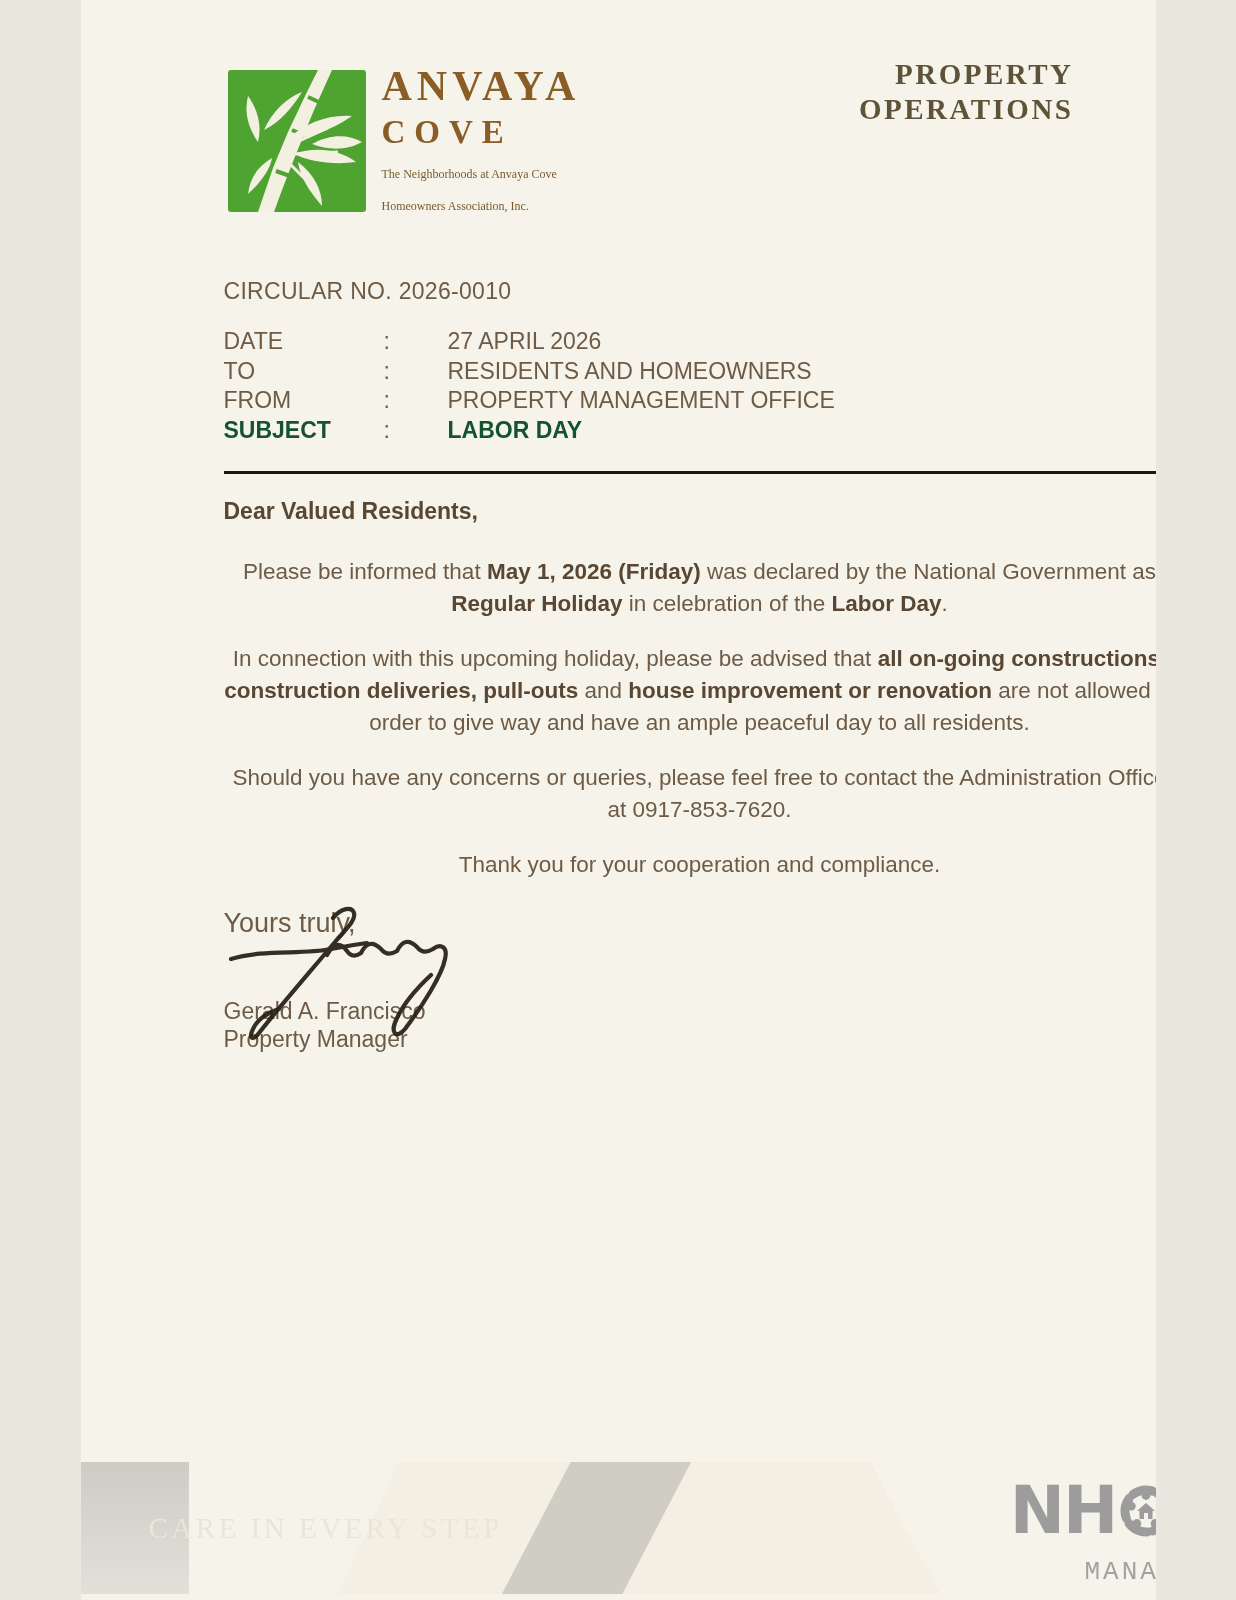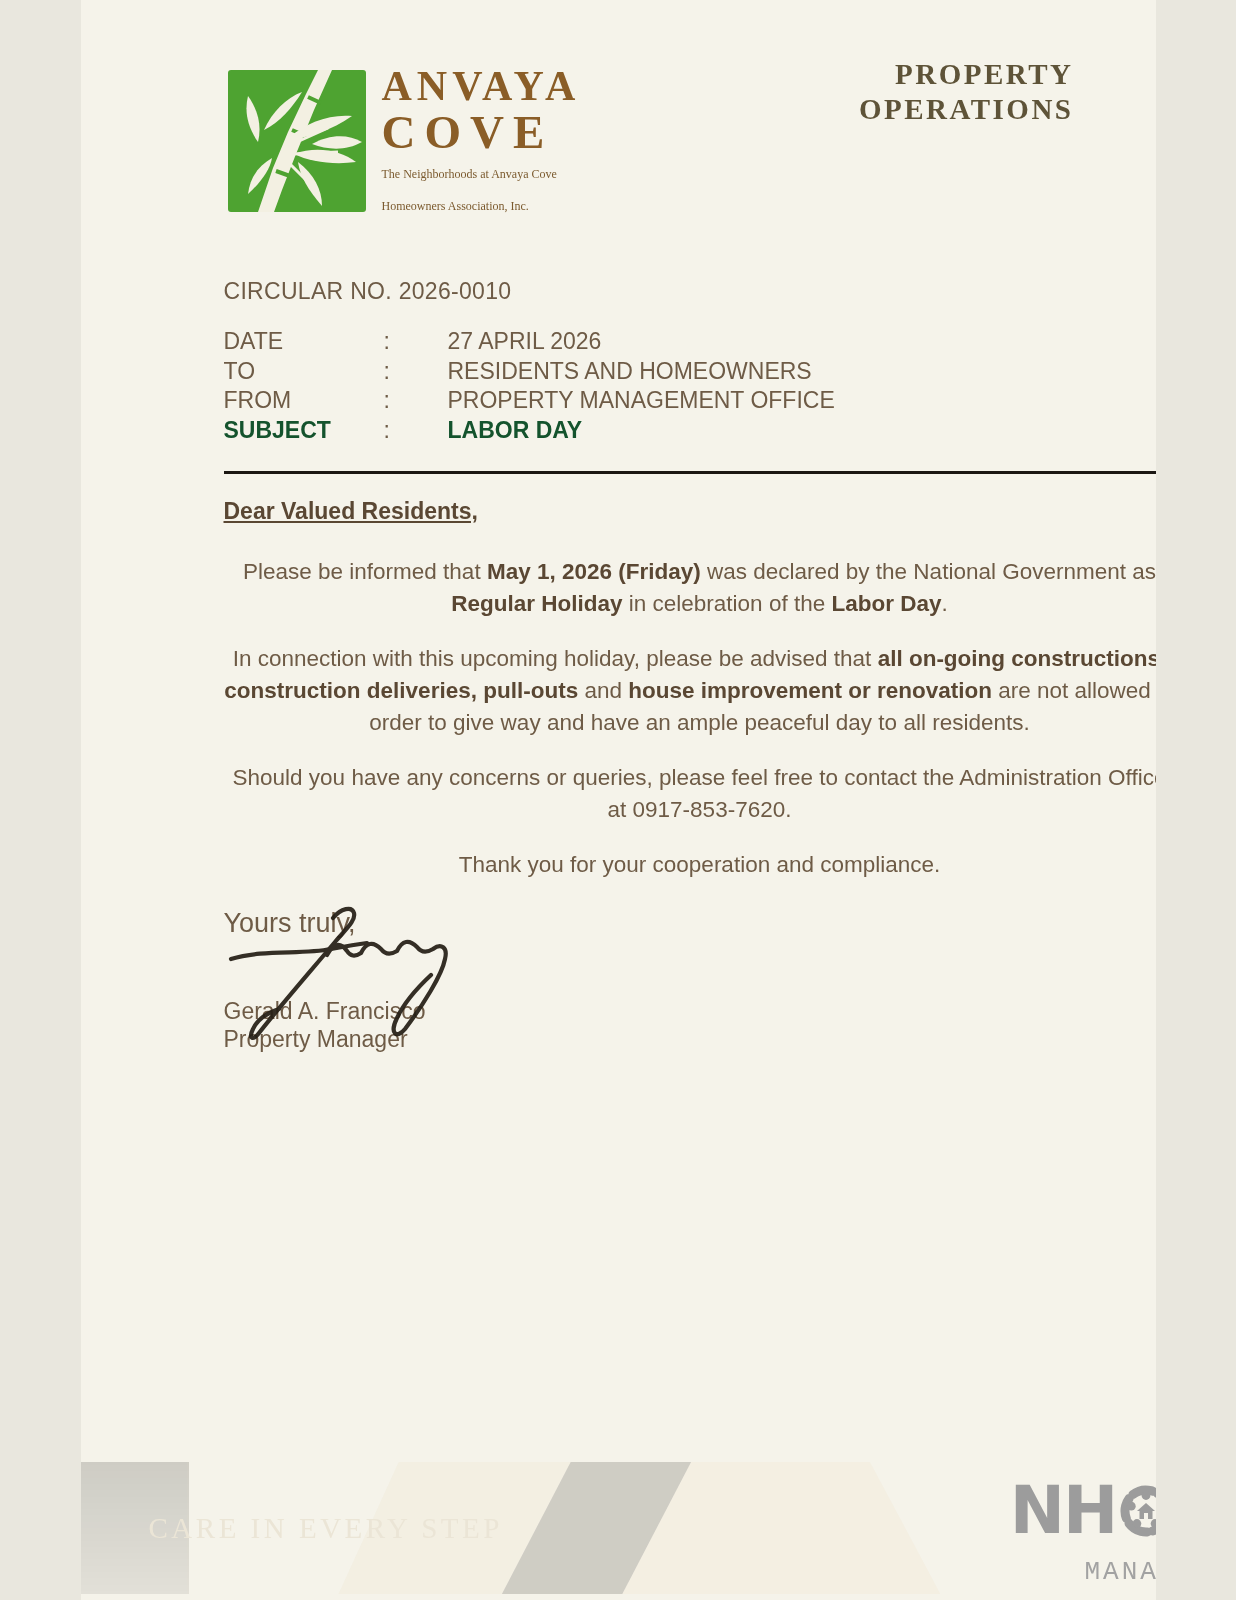--- a/index.html
+++ b/index.html
@@ -8,39 +8,39 @@
     background:#f5f3ea;overflow:hidden;
     font-family:"Liberation Sans",sans-serif;color:#6e5b46;
   }
   .abs{position:absolute;}
 
   
   .logo-square{left:147px;top:70px;width:138px;height:142px;}
   .wordmark{left:301px;top:64px;}
   .wm1{font-family:"Liberation Serif",serif;font-weight:bold;font-size:42px;
        letter-spacing:5px;color:#8a5d27;line-height:44px;}
-  .wm2{font-family:"Liberation Serif",serif;font-weight:bold;font-size:47px;
+  .wm2{font-family:"Liberation Serif",serif;font-weight:bold;font-size:33px;
        letter-spacing:9px;color:#8a5d27;line-height:48px;margin-top:0px;}
   .wm-tag{font-family:"Liberation Serif",serif;font-size:12px;color:#7b5a2e;
        line-height:19.5px;margin-top:9px;}
   .dept{right:82px;top:57px;text-align:right;font-family:"Liberation Serif",serif;
        font-weight:bold;font-size:29px;line-height:35px;letter-spacing:2.5px;color:#5e5338;}
 
   
   .circ-no{left:143px;top:278px;font-size:23px;letter-spacing:.3px;color:#6e5b46;}
   .meta{left:143px;top:327px;width:830px;font-size:23px;line-height:29.5px;}
   .m-row{display:flex;}
   .m-label{width:160px;}
   .m-colon{width:64px;}
   .m-value{flex:1;}
   .m-row.bold .m-label,.m-row.bold .m-value{font-weight:bold;color:#14532d;}
   .divider{left:143px;top:471px;width:950px;height:3px;background:#1b1712;}
 
   
-  .salutation{left:143px;top:498px;font-size:23px;font-weight:bold;color:#5a4733;text-decoration:underline;}
+  .salutation{left:143px;top:498px;font-size:23px;font-weight:bold;color:#5a4733;}
   .letter-body{left:143px;top:556px;width:952px;font-size:22.5px;line-height:32px;color:#6e5b46;text-align:center;}
   .letter-body p{margin:0 0 23px 0;}
   .letter-body .b{font-weight:bold;color:#5a4733;}
   .closing{left:143px;top:908px;font-size:27px;}
   .sig-svg{left:128px;top:893px;width:340px;height:170px;z-index:5;}
   .sig-name{left:143px;top:998px;font-size:23px;z-index:2;}
   .sig-title{left:143px;top:1026px;font-size:23px;z-index:2;}
 
   
   .band{left:0;top:1462px;width:860px;height:132px;

